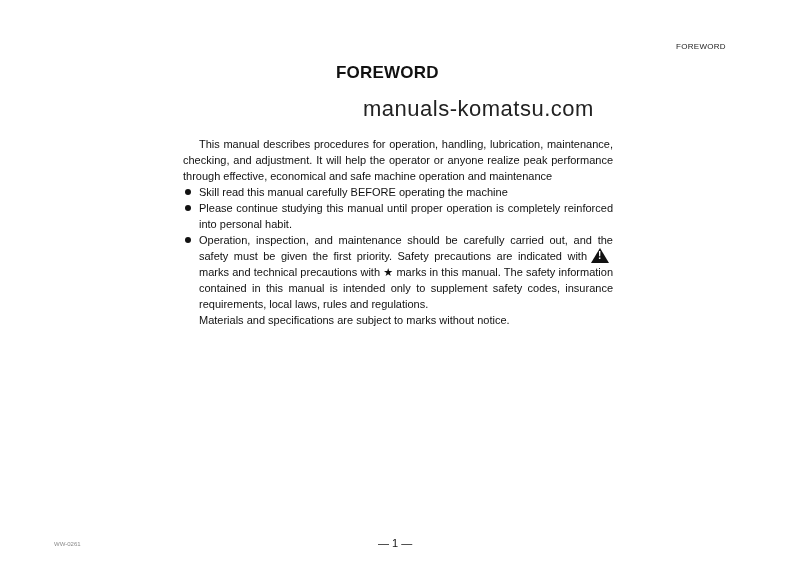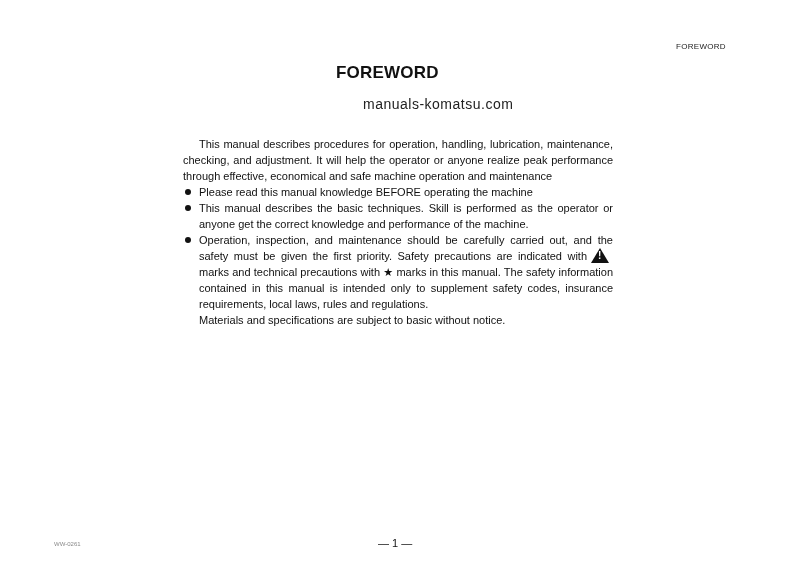--- a/index.html
+++ b/index.html
@@ -1,20 +1,20 @@
 <!DOCTYPE html>
 <html><head>
 <meta charset="utf-8">
 <style>
   html, body { margin: 0; padding: 0; background: #ffffff; }
   body { width: 785px; height: 563px; position: relative; overflow: hidden;
          font-family: "Liberation Sans", sans-serif; color: #111; }
   .running-head { position: absolute; top: 42px; left: 676px; font-size: 8px; letter-spacing: 0.3px; color: #222; }
   .title { position: absolute; top: 63px; left: 336px; font-size: 17px; font-weight: bold; letter-spacing: 0.2px; }
-  .watermark { position: absolute; top: 96px; left: 363px; font-size: 14px; color: #222; letter-spacing: 0.5px; }
+  .watermark { position: absolute; top: 96px; left: 363px; font-size: 22px; color: #222; letter-spacing: 0.5px; }
   .body { position: absolute; top: 104px; left: 183px; width: 430px; font-size: 11px; line-height: 16px; margin-top: 32px; }
   .para { text-align: justify; margin: 0; }
   .para .indent { display: inline-block; width: 16px; }
   ul.bullets { list-style: none; margin: 0; padding: 0; }
   ul.bullets li { position: relative; padding-left: 16px; text-align: justify; }
   ul.bullets li .dot { position: absolute; left: 2px; top: 5px; width: 6px; height: 6px; border-radius: 50%; background: #111; }
   .warn-icon { display: inline-block; vertical-align: -3px; margin: 0 4px; width: 0; height: 0;
                border-left: 9px solid transparent; border-right: 9px solid transparent; border-bottom: 15px solid #111; position: relative; }
   .warn-icon::after { content: "!"; position: absolute; left: -2px; top: 3px; color: #fff; font-size: 10px; font-weight: bold; line-height: 10px; }
   .final-note { padding-left: 16px; margin: 0; }
@@ -24,21 +24,21 @@
 </head>
 <body>
 
 <div class="running-head">FOREWORD</div>
 <div class="title">FOREWORD</div>
 <div class="watermark">manuals-komatsu.com</div>
 
 <div class="body">
   <p class="para"><span class="indent"></span><span>This manual describes procedures for operation, handling, lubrication, maintenance, checking, and adjustment. It will help the operator or anyone realize peak performance through effective, economical and safe machine operation and maintenance</span></p>
   <ul class="bullets">
-    <li><span class="dot"></span><span>Please read this manual knowledge BEFORE operating the machine</span></li>
-    <li><span class="dot"></span><span>This manual describes the basic techniques. Skill is performed as the operator or anyone get the correct knowledge and performance of the machine.</span></li>
+    <li><span class="dot"></span><span>Skill read this manual carefully BEFORE operating the machine</span></li>
+    <li><span class="dot"></span><span>Please continue studying this manual until proper operation is completely reinforced into personal habit.</span></li>
     <li><span class="dot"></span><span>Operation, inspection, and maintenance should be carefully carried out, and the safety must be given the first priority. Safety precautions are indicated with</span><span class="warn-icon"></span><span>marks and technical precautions with ★ marks in this manual. The safety information contained in this manual is intended only to supplement safety codes, insurance requirements, local laws, rules and regulations.</span></li>
   </ul>
-  <p class="final-note">Materials and specifications are subject to basic without notice.</p>
+  <p class="final-note">Materials and specifications are subject to marks without notice.</p>
 </div>
 
 <div class="footer-code">WW-0261</div>
 <div class="page-num">— 1 —</div>
 
 </body></html>

